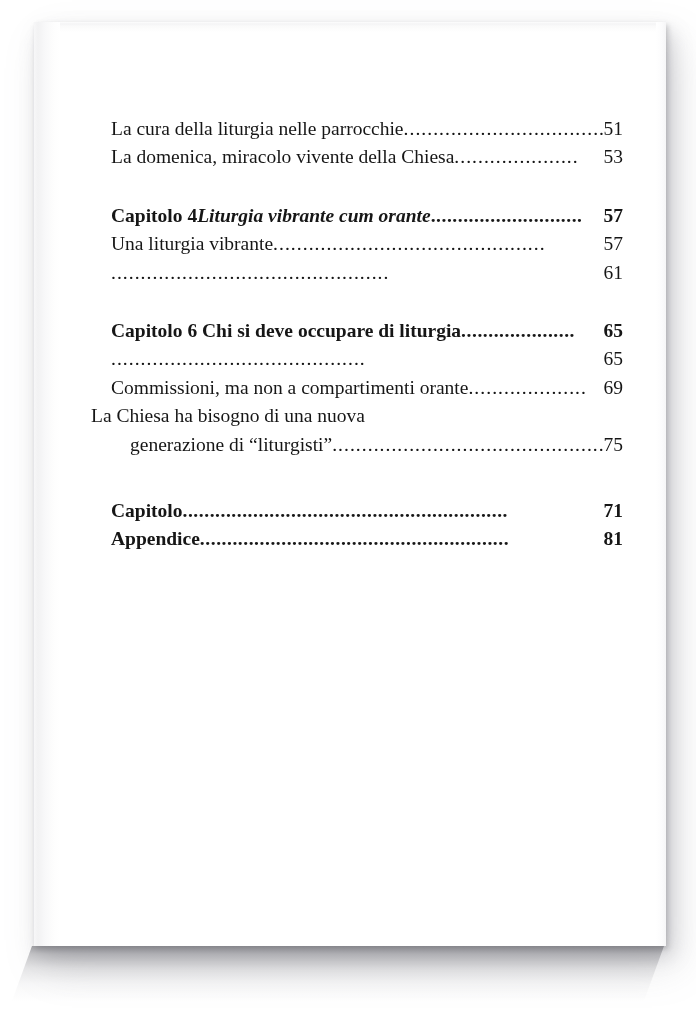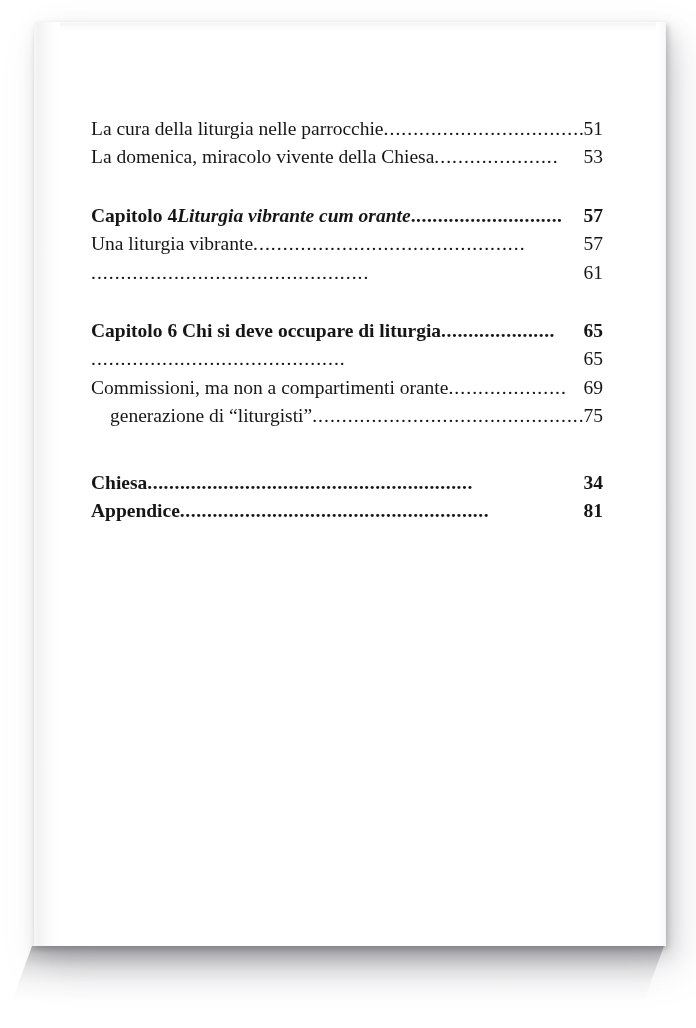--- a/index.html
+++ b/index.html
@@ -119,20 +119,21 @@
     font-size: 19.5px;
     line-height: 28.4px;
   }
 
   .toc-entry {
     display: flex;
     align-items: baseline;
     width: 100%;
     white-space: nowrap;
     color: #161616;
+    margin-left: 20px;
   }
 
   .toc-entry .entry-label {
     flex: 0 0 auto;
   }
 
   .toc-entry .leader {
     flex: 1 1 auto;
     overflow: hidden;
     white-space: nowrap;
@@ -242,38 +243,39 @@
           <span class="leader">...........................................</span>
           <span class="page-num">65</span>
         </div>
 
         <div class="toc-entry">
           <span class="entry-label">Commissioni, ma non a compartimenti orante</span>
           <span class="leader">....................</span>
           <span class="page-num">69</span>
         </div>
 
+        <div class="toc-line">La Chiesa ha bisogno di una nuova</div>
 
         <div class="toc-entry cont">
           <span class="entry-label">generazione di “liturgisti”</span>
           <span class="leader">................................................</span>
           <span class="page-num">75</span>
         </div>
 
       </div>
 
       <div class="gap-xl"></div>
       <div style="height:8px"></div>
 
       <div>
 
         <div class="toc-entry bold">
-          <span class="entry-label">Chiesa </span>
+          <span class="entry-label">Capitolo </span>
           <span class="leader">............................................................</span>
-          <span class="page-num">34</span>
+          <span class="page-num">71</span>
         </div>
 
         <div class="toc-entry bold">
           <span class="entry-label">Appendice </span>
           <span class="leader">.........................................................</span>
           <span class="page-num">81</span>
         </div>
 
       </div>
 

